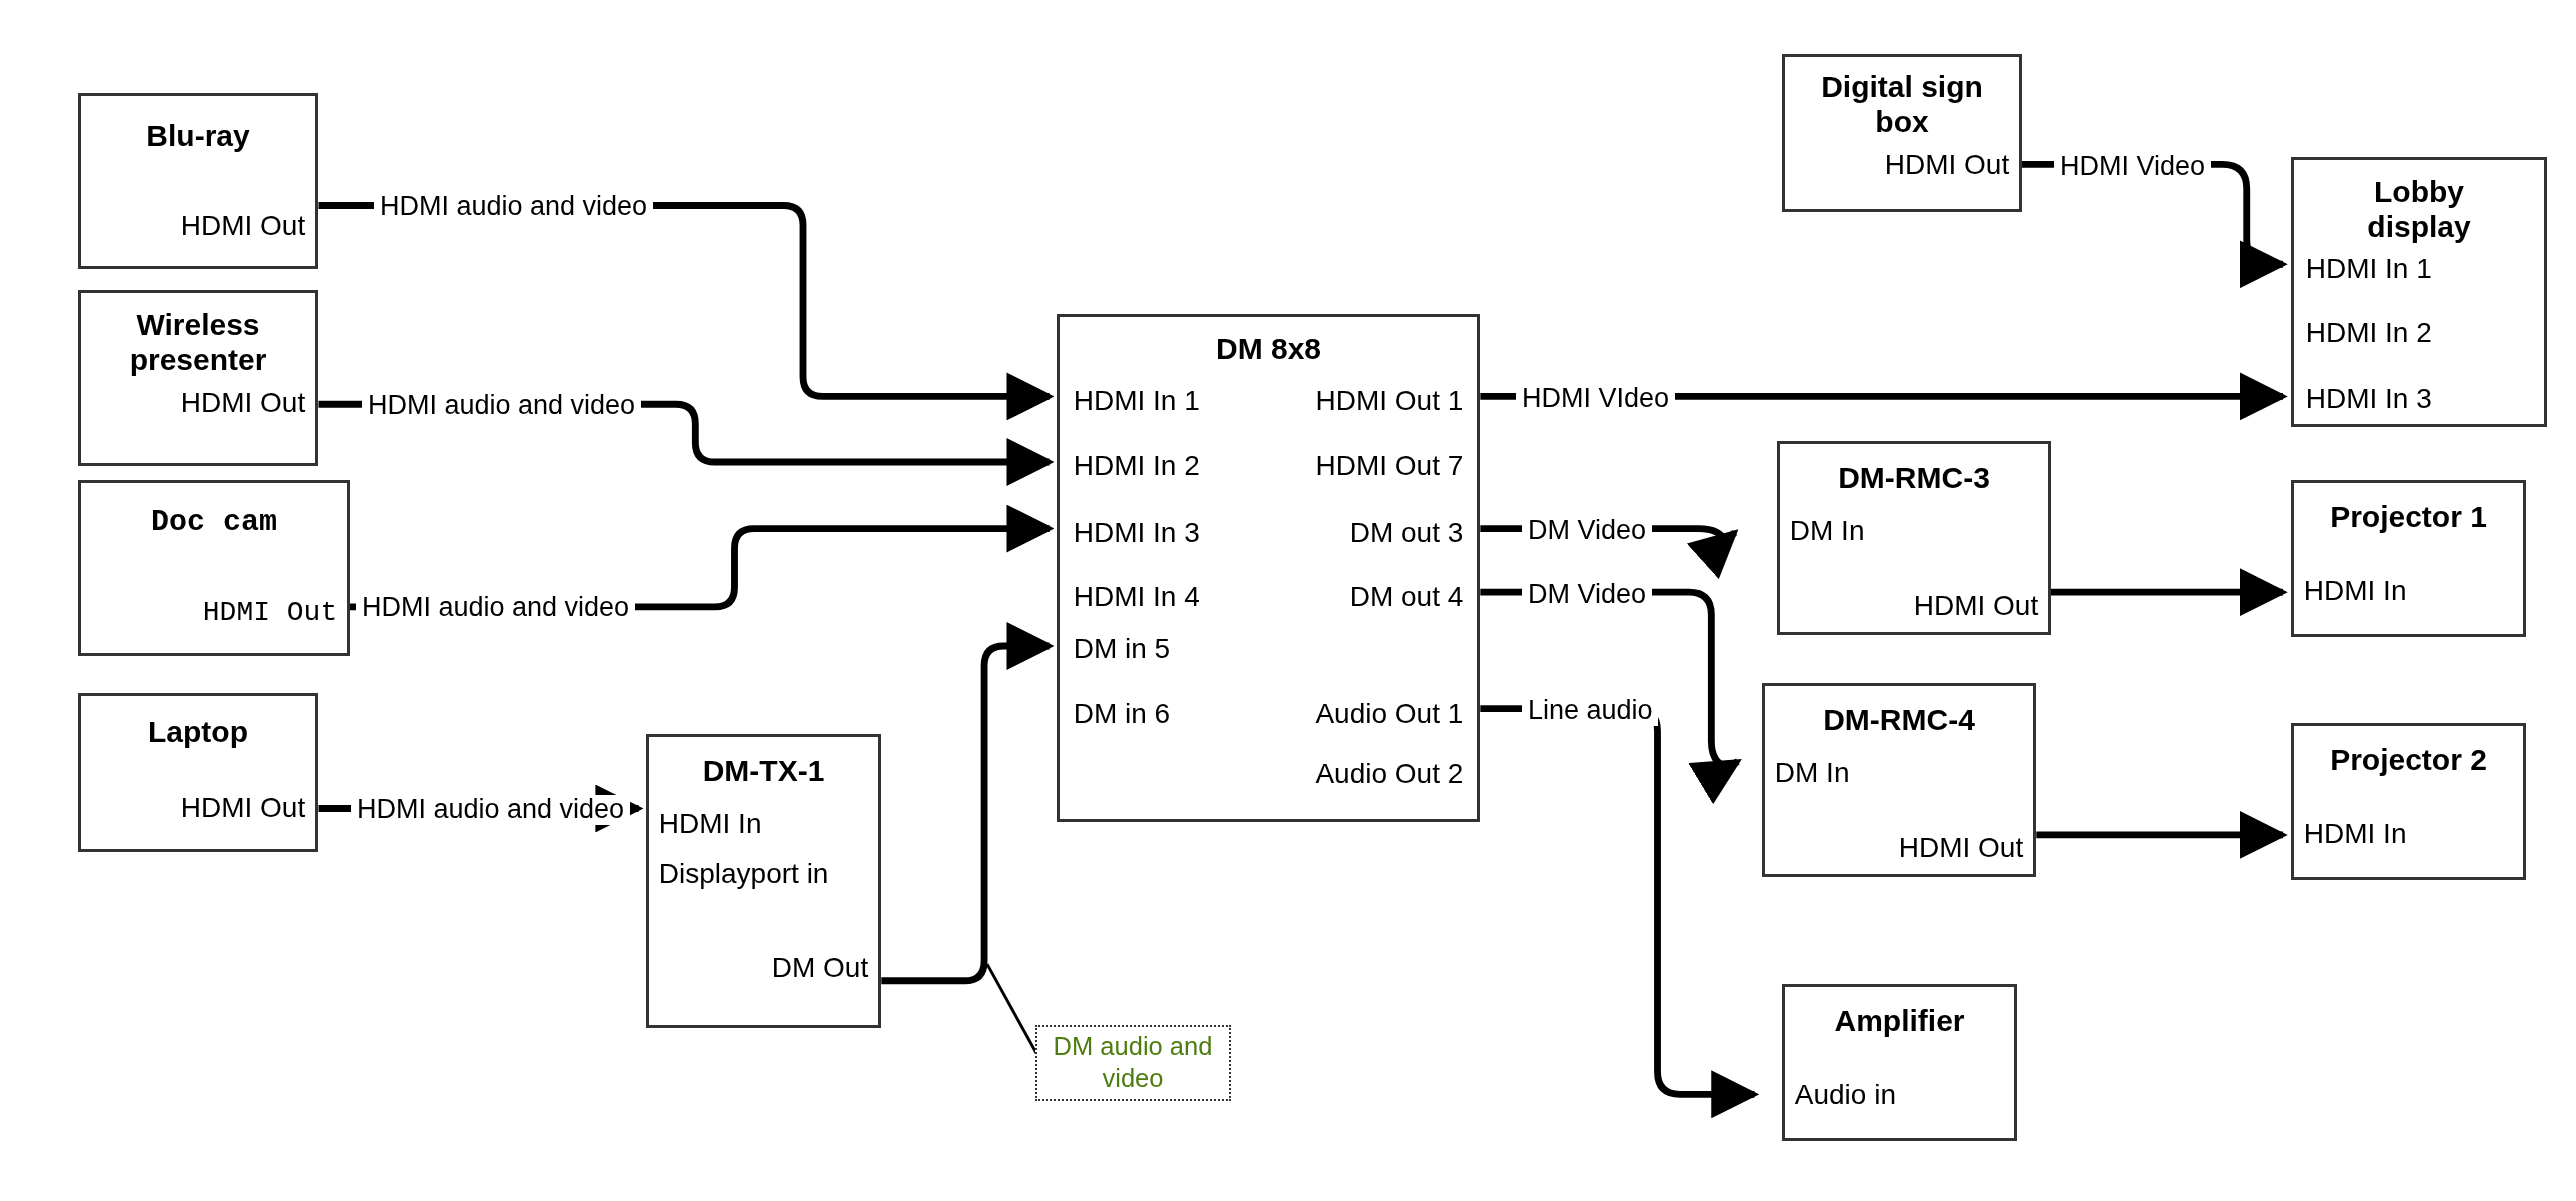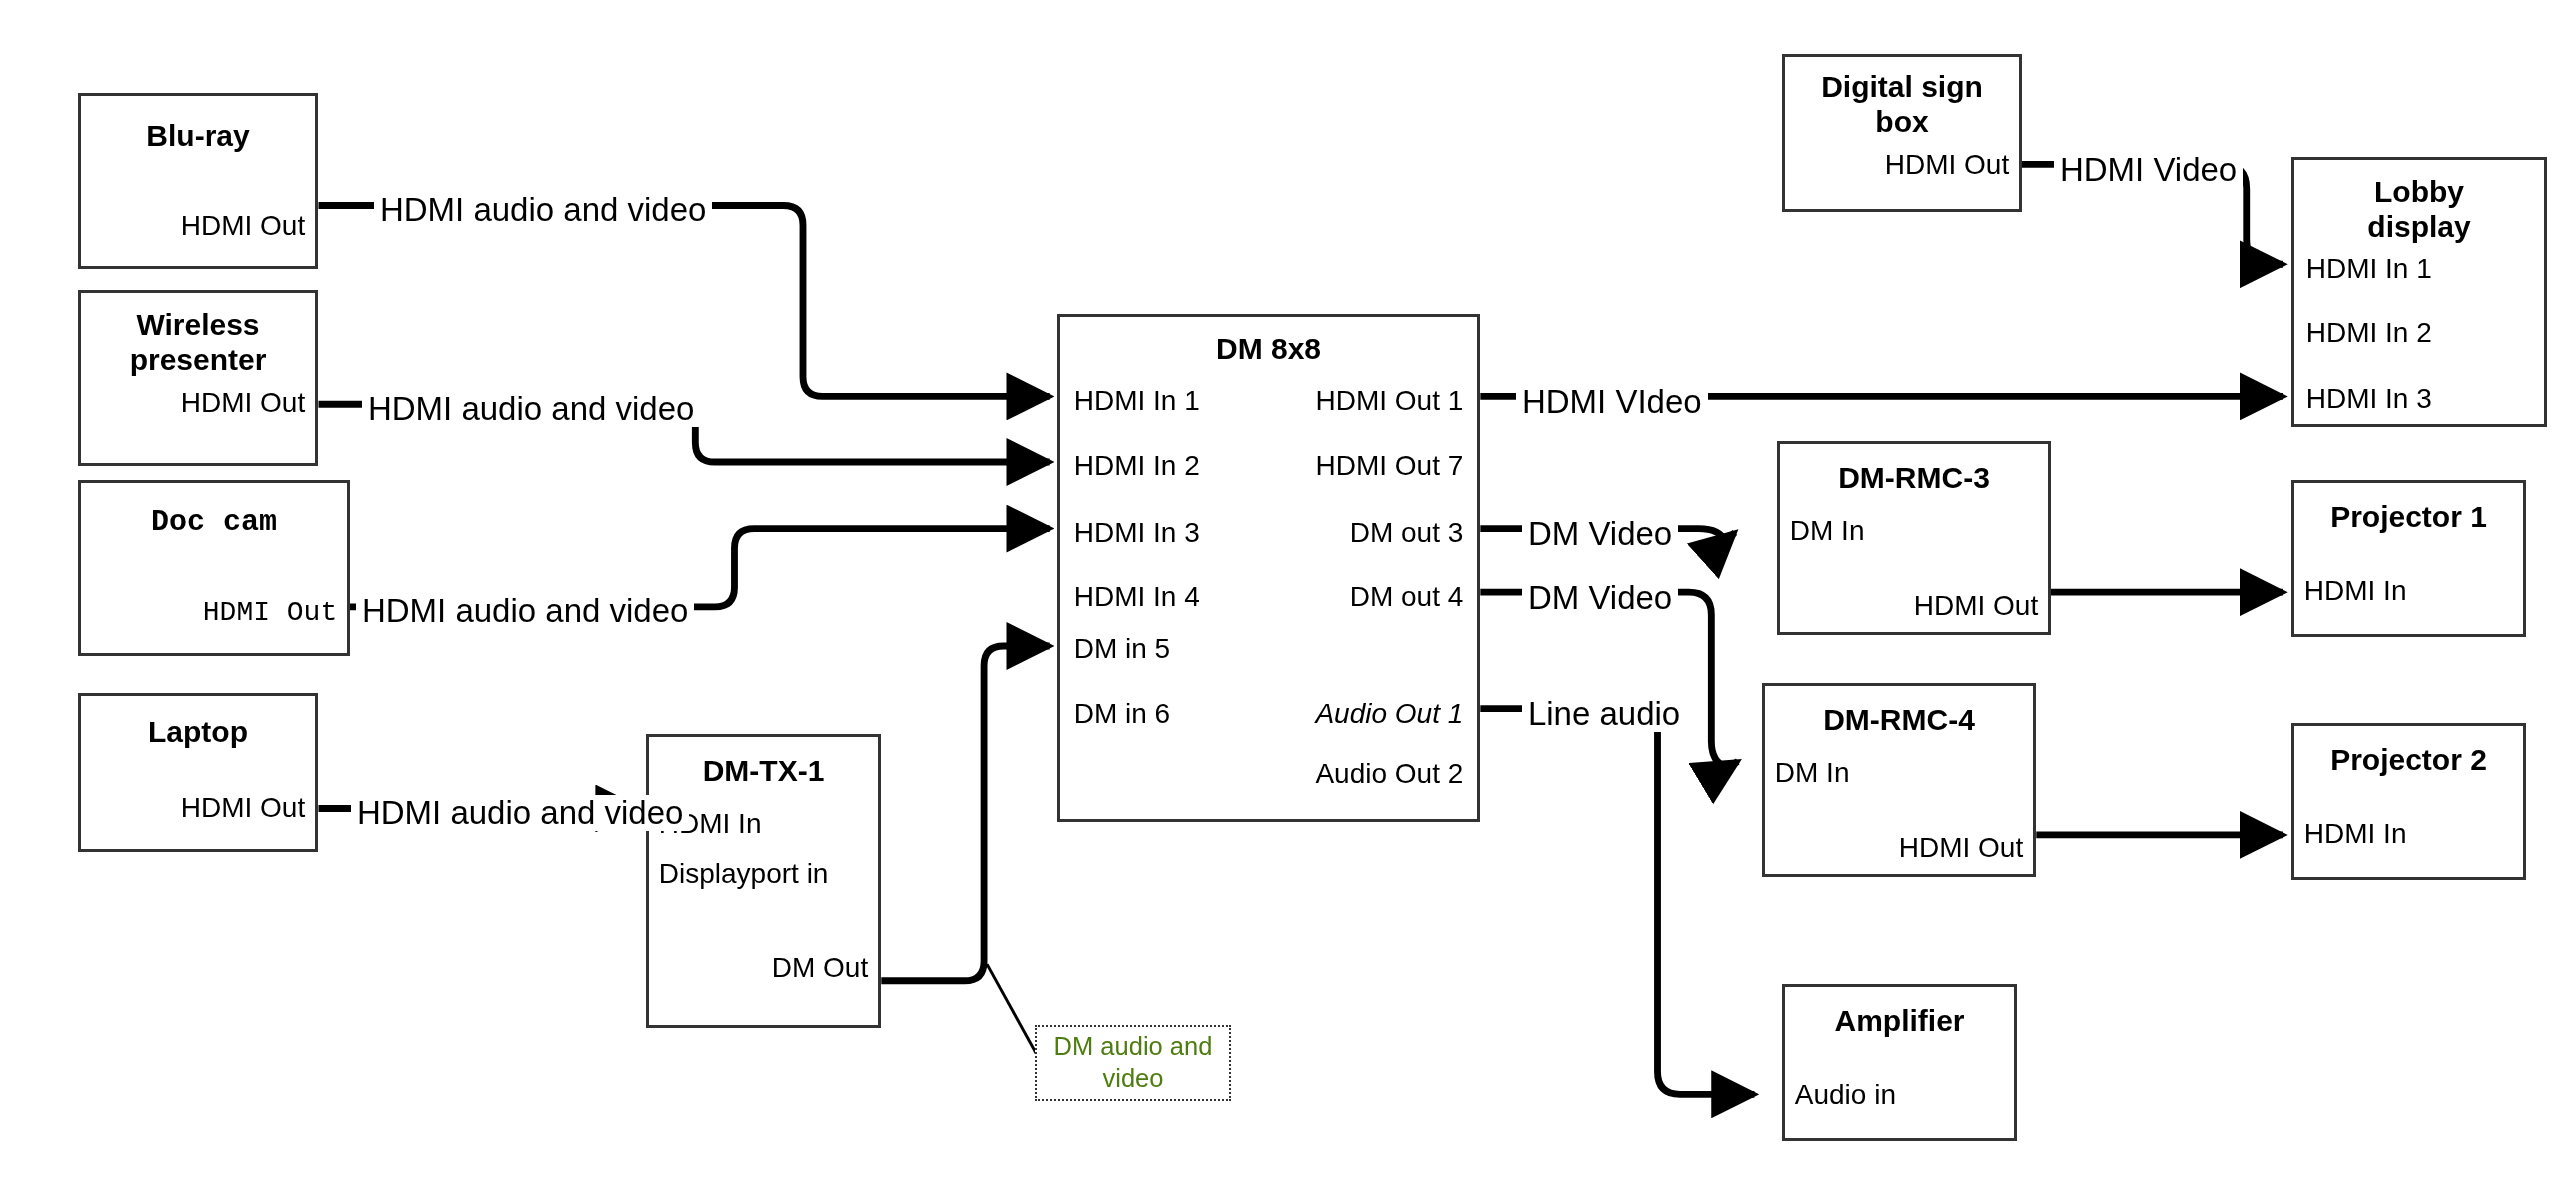--- a/index.html
+++ b/index.html
@@ -40,21 +40,21 @@
   .node .port {
     font-size: 28px;
     color: #000000;
     line-height: 1.15;
     white-space: nowrap;
   }
   .port.left  { text-align: left; }
   .port.right { text-align: right; }
   .edge-label {
     position: absolute;
-    font-size: 33px;
+    font-size: 27px;
     color: #000000;
     background: #ffffff;
     white-space: nowrap;
     padding: 0 5.9px;
     line-height: 1.1;
   }
   .dashed-note {
     position: absolute;
     box-sizing: border-box;
     border: 2.9px dotted #333333;
@@ -146,21 +146,21 @@
     <div class="port left" style="position:absolute; left:13.7px; top:133px;">HDMI In 2</div>
     <div class="port left" style="position:absolute; left:13.7px; top:200px;">HDMI In 3</div>
     <div class="port left" style="position:absolute; left:13.7px; top:264px;">HDMI In 4</div>
     <div class="port left" style="position:absolute; left:13.7px; top:316px;">DM in 5</div>
     <div class="port left" style="position:absolute; left:13.7px; top:381px;">DM in 6</div>
 
     <div class="port right" style="position:absolute; right:13.7px; top:68px;">HDMI Out 1</div>
     <div class="port right" style="position:absolute; right:13.7px; top:133px;">HDMI Out 7</div>
     <div class="port right" style="position:absolute; right:13.7px; top:200px;">DM out 3</div>
     <div class="port right" style="position:absolute; right:13.7px; top:264px;">DM out 4</div>
-    <div class="port right" style="position:absolute; right:13.7px; top:381px;font-style:italic;">Audio Out 1</div>
+    <div class="port right" style="position:absolute; right:13.7px; top:381px;">Audio Out 1</div>
     <div class="port right" style="position:absolute; right:13.7px; top:441px;">Audio Out 2</div>
   </div>
 
   <div class="node" style="left:1782px; top:54px; width:240px; height:158px;">
     <div class="title" style="margin-top:11.7px;">Digital sign
 box</div>
     <div class="port right" style="margin-top:9.8px; padding-right:9.8px;">HDMI Out</div>
   </div>
 
   <div class="node" style="left:2291px; top:157px; width:256px; height:270px;">

